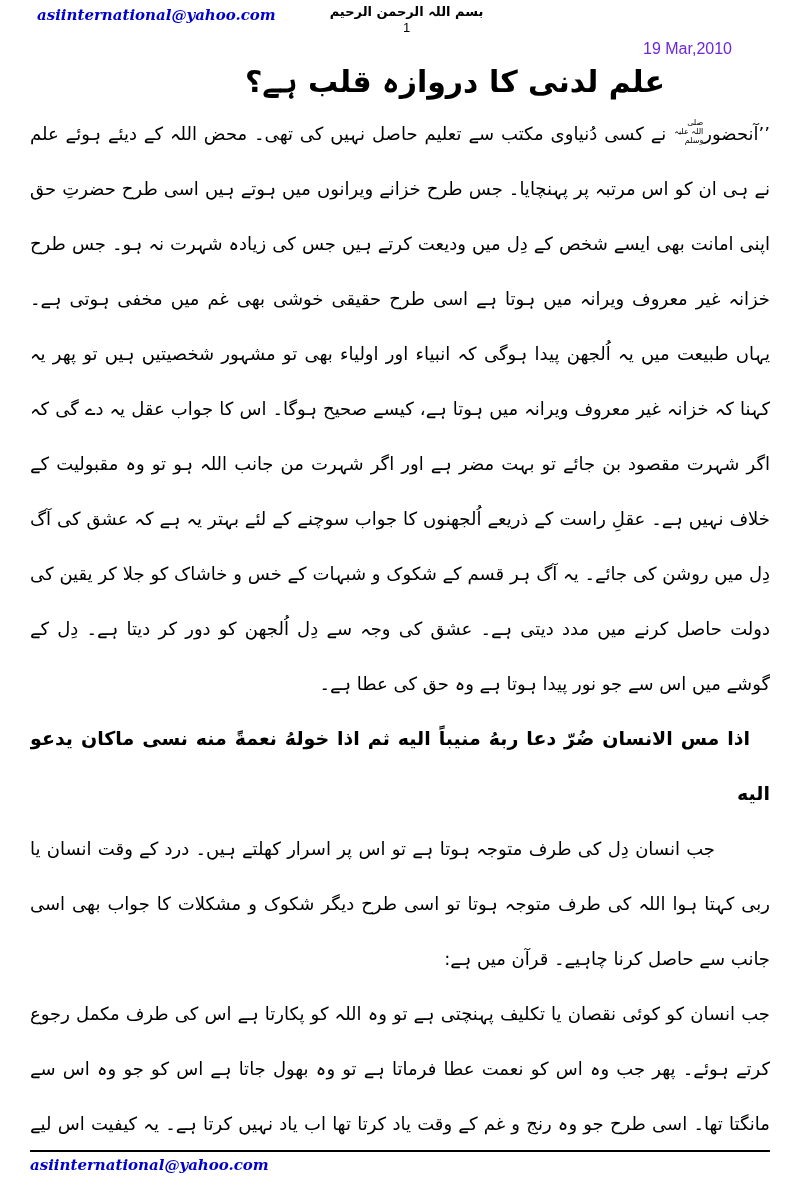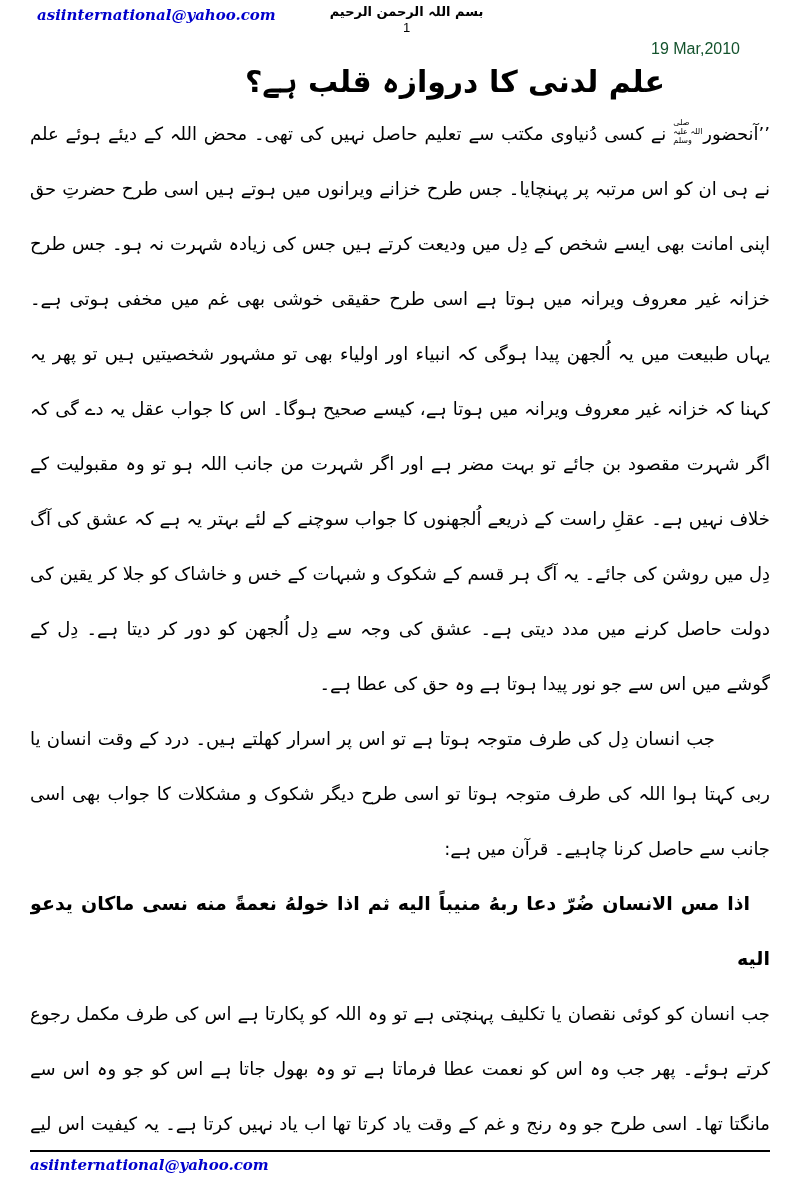--- a/index.html
+++ b/index.html
@@ -19,23 +19,23 @@
     font-size:15px; color:#0000cc;
     cursor:pointer;
   }
   .bismillah-wrap { position:absolute; left:13px; right:0; top:4px; text-align:center; }
   .bismillah {
     font-size:13px; font-weight:bold; direction:rtl;
     font-family:"DejaVu Sans", sans-serif;
   }
   .page-num { font-size:13px; margin-top:1px; font-family:"Liberation Sans", sans-serif; }
   .doc-date {
-    position:absolute; right:60px; top:40px;
+    position:absolute; right:68px; top:40px;
     font-family:"Liberation Sans", sans-serif;
-    font-size:16px; color:#14532d;
+    font-size:16px; color:#6d28d9;
   }
   .doc-title {
     position:absolute; left:0; right:0; top:64px;
     padding-left:110px;
     text-align:center; direction:rtl;
     font-size:30px; font-weight:bold;
     font-family:"DejaVu Sans", sans-serif;
   }
   .content {
     position:absolute; top:106px; left:30px; right:30px; bottom:52px;
@@ -45,21 +45,21 @@
   }
   .content p { margin:0; }
   .indent-lg { text-indent:55px; }
   .verse {
     font-weight:bold; font-size:19px; text-indent:20px;
     font-family:"DejaVu Sans", sans-serif;
   }
   .saw-mark {
     display:inline-block; width:30px;
     font-size:8px; line-height:9px;
-    text-align:left; vertical-align:-3px;
+    text-align:right; vertical-align:-3px;
     font-weight:normal;
   }
   .footer {
     position:absolute; left:30px; right:30px; bottom:2px;
     height:48px;
     border-top:2px solid #000;
     display:flex; justify-content:space-between; align-items:flex-start;
     padding-top:4px;
   }
   .footer .email-bottom, .footer .site-url {
@@ -84,23 +84,23 @@
   </div>
 
   <span class="doc-date">19 Mar,2010</span>
 
   <h1 class="doc-title">علم لدنی کا دروازہ قلب ہے؟</h1>
 
   <div class="content">
 
     <p class="para"><span>’’آنحضور</span><span class="saw-mark">صلی اللہ علیہ وسلم</span><span> نے کسی دُنیاوی مکتب سے تعلیم حاصل نہیں کی تھی۔ محض اللہ کے دیئے ہوئے علم نے ہی ان کو اس مرتبہ پر پہنچایا۔ جس طرح خزانے ویرانوں میں ہوتے ہیں اسی طرح حضرتِ حق اپنی امانت بھی ایسے شخص کے دِل میں ودیعت کرتے ہیں جس کی زیادہ شہرت نہ ہو۔ جس طرح خزانہ غیر معروف ویرانہ میں ہوتا ہے اسی طرح حقیقی خوشی بھی غم میں مخفی ہوتی ہے۔ یہاں طبیعت میں یہ اُلجھن پیدا ہوگی کہ انبیاء اور اولیاء بھی تو مشہور شخصیتیں ہیں تو پھر یہ کہنا کہ خزانہ غیر معروف ویرانہ میں ہوتا ہے، کیسے صحیح ہوگا۔ اس کا جواب عقل یہ دے گی کہ اگر شہرت مقصود بن جائے تو بہت مضر ہے اور اگر شہرت من جانب اللہ ہو تو وہ مقبولیت کے خلاف نہیں ہے۔ عقلِ راست کے ذریعے اُلجھنوں کا جواب سوچنے کے لئے بہتر یہ ہے کہ عشق کی آگ دِل میں روشن کی جائے۔ یہ آگ ہر قسم کے شکوک و شبہات کے خس و خاشاک کو جلا کر یقین کی دولت حاصل کرنے میں مدد دیتی ہے۔ عشق کی وجہ سے دِل اُلجھن کو دور کر دیتا ہے۔ دِل کے گوشے میں اس سے جو نور پیدا ہوتا ہے وہ حق کی عطا ہے۔</span></p>
 
+    <p class="para verse">اذا مس الانسان ضُرّ دعا ربهُ منیباً الیه ثم اذا خولهُ نعمةً منه نسی ماکان یدعو الیه</p>
+
     <p class="para indent-lg">جب انسان دِل کی طرف متوجہ ہوتا ہے تو اس پر اسرار کھلتے ہیں۔ درد کے وقت انسان یا ربی کہتا ہوا اللہ کی طرف متوجہ ہوتا تو اسی طرح دیگر شکوک و مشکلات کا جواب بھی اسی جانب سے حاصل کرنا چاہیے۔ قرآن میں ہے:</p>
-
-    <p class="para verse">اذا مس الانسان ضُرّ دعا ربهُ منیباً الیه ثم اذا خولهُ نعمةً منه نسی ماکان یدعو الیه</p>
 
     <p class="para">جب انسان کو کوئی نقصان یا تکلیف پہنچتی ہے تو وہ اللہ کو پکارتا ہے اس کی طرف مکمل رجوع کرتے ہوئے۔ پھر جب وہ اس کو نعمت عطا فرماتا ہے تو وہ بھول جاتا ہے اس کو جو وہ اس سے مانگتا تھا۔ اسی طرح جو وہ رنج و غم کے وقت یاد کرتا تھا اب یاد نہیں کرتا ہے۔ یہ کیفیت اس لیے ہے کہ خدا پر پورا یقین نہیں ہے ورنہ ان کا اللہ کی طرف رجوع دائمی ہوتا۔ جس شخص کے دِل اور عقل پر کوئی پردہ ہوتا ہے کبھی ذاتِ باری اس کے لئے پوشیدہ ہوتی ہے اور وہ اس کے راستے سے بھی بے خبر ہو جاتا ہے اور بھی اس کی یاد میں گریبان چاک کرتا ہے۔</p>
 
   </div>
 
   <div class="footer">
     <span class="email-bottom">asiinternational@yahoo.com</span>
   </div>
 
 </div>

